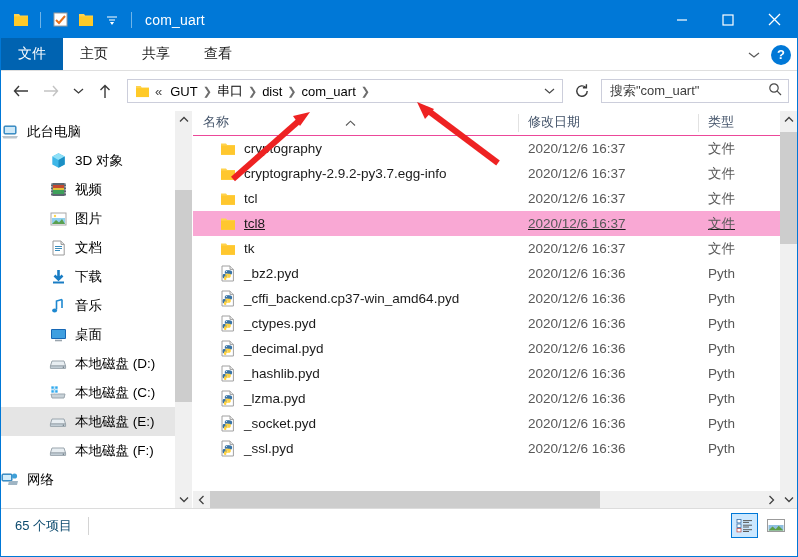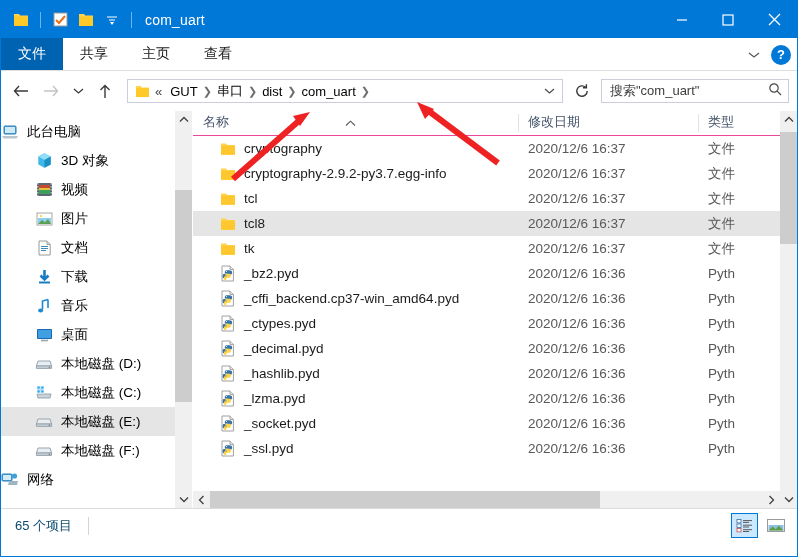--- a/index.html
+++ b/index.html
@@ -115,21 +115,21 @@
   }
   .navlist { padding-top: 6px; }
   .navitem {
     height: 29px;
     display: flex; align-items: center;
     gap: 8px;
     font-size: 13.5px;
     color: #000000;
     white-space: nowrap;
   }
-  .navitem.indent1 { padding-left: 34px; }
+  .navitem.indent1 { padding-left: 48px; }
   .navitem.selected { background: #e5e5e5; }
   .navicon { width: 18px; height: 18px; display: flex; align-items: center; justify-content: center; flex: 0 0 18px; }
 
   
   .vscroll {
     width: 17px;
     background: #f0f0f0;
     position: absolute; top: 0; right: 0; bottom: 0;
     display: flex; flex-direction: column; align-items: center;
   }
@@ -160,21 +160,21 @@
   .col-date { width: 180px; margin-top: 32px; }
   .col-type { width: 60px; overflow: hidden; }
 
   .rows { position: relative; }
   .row {
     height: 25px;
     display: flex; align-items: center;
     font-size: 13.5px;
     color: #1b1b1b;
   }
-  .row.selected { background: #e5e5e5; }
+  .row.selected { background: #f9a8d4; text-decoration: underline; }
   .cell { display: flex; align-items: center; height: 25px; overflow: hidden; white-space: nowrap; }
   .cell-name { width: 325px; padding-left: 26px; gap: 8px; }
   .cell-date { width: 180px; padding-left: 10px; color: #585858; }
   .cell-type { width: 60px; padding-left: 10px; color: #585858; }
   .fileicon { width: 17px; height: 17px; flex: 0 0 17px; display: flex; align-items: center; justify-content: center; }
 
   
   .hscroll {
     position: absolute; left: 0; right: 17px; bottom: 0;
     height: 17px; background: #f0f0f0;
@@ -257,24 +257,24 @@
           </svg>
       </div>
     </div>
   </div>
 
   <div class="ribbon">
     <div class="rtab active">
         <span>文件</span>
       </div>
     <div class="rtab">
+        <span>主页</span>
+      </div>
+    <div class="rtab">
         <span>共享</span>
-      </div>
-    <div class="rtab">
-        <span>主页</span>
       </div>
     <div class="rtab">
         <span>查看</span>
       </div>
     <div class="ribbon-right">
       <span>
         <svg width="14" height="10" viewBox="0 0 14 10">
             <path d="M2 3l5 4 5-4" stroke="#5a5a5a" stroke-width="1.3" fill="none"></path>
           </svg>
       </span>

